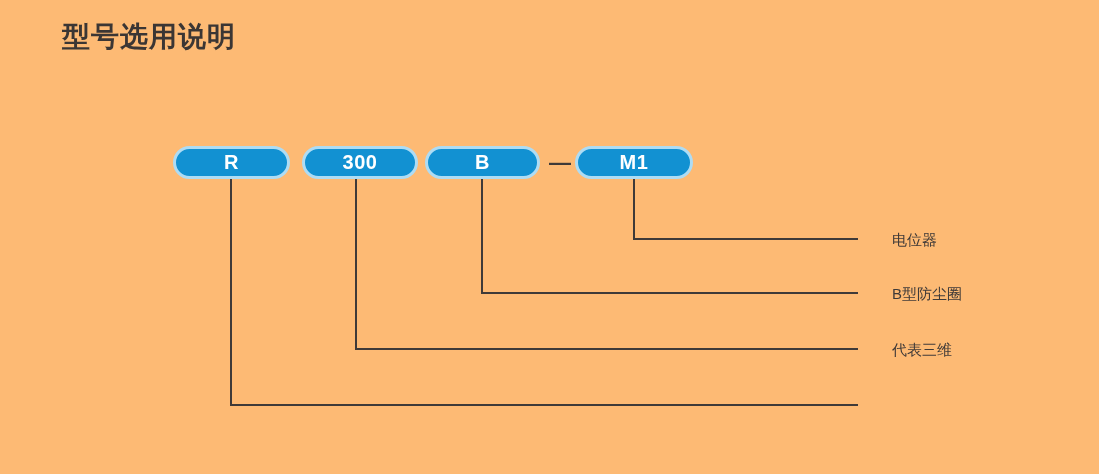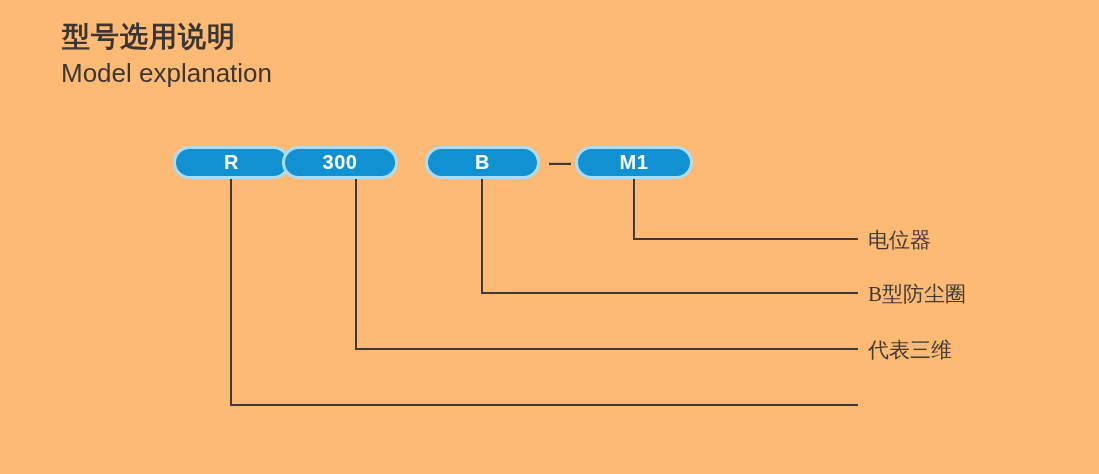--- a/index.html
+++ b/index.html
@@ -44,21 +44,21 @@
     border-radius: 17px;
     display: flex;
     align-items: center;
     justify-content: center;
     color: #ffffff;
     font-size: 20px;
     font-weight: bold;
     letter-spacing: 0.5px;
   }
   .pill-r   { left: 173px; width: 117px; }
-  .pill-300 { left: 282px; width: 116px; }
+  .pill-300 { left: 302px; width: 116px; }
   .pill-b   { left: 425px; width: 115px; }
   .pill-m1  { left: 575px; width: 118px; text-align: center; }
   .dash {
     position: absolute;
     left: 547px;
     top: 149px;
     width: 26px;
     height: 28px;
     line-height: 28px;
     text-align: center;
@@ -72,41 +72,39 @@
     box-sizing: border-box;
     border-left: 2px solid #3f3a38;
     border-bottom: 2px solid #3f3a38;
   }
   .conn-r   { left: 230px; width: 628px; height: 227px; }
   .conn-300 { left: 355px; width: 503px; height: 171px; }
   .conn-b   { left: 481px; width: 377px; height: 115px; }
   .conn-m1  { left: 633px; width: 225px; height: 61px;  }
   .leader-label {
     position: absolute;
-    left: 868px;
+    left: 892px;
     height: 22px;
     line-height: 22px;
-    font-size: 21px;
+    font-size: 15px;
     color: #3f3a38;
     white-space: nowrap;
-    font-family: Liberation Serif, serif;
   }
   .label-m1  { top: 229px; }
   .label-b   { top: 283px; }
   .label-300 { top: 339px; }
   .label-r   { top: 395px; }
 </style>
 </head>
 <body>
 
 <div class="canvas">
 
   <div class="title-zh">型号选用说明</div>
 
-  <div class="title-en">Model explanation</div>
 
   <div class="pill pill-r">R</div>
 
   <div class="pill pill-300">300</div>
 
   <div class="pill pill-b">B</div>
 
   <div class="dash">—</div>
 
   <div class="pill pill-m1">M1</div>

